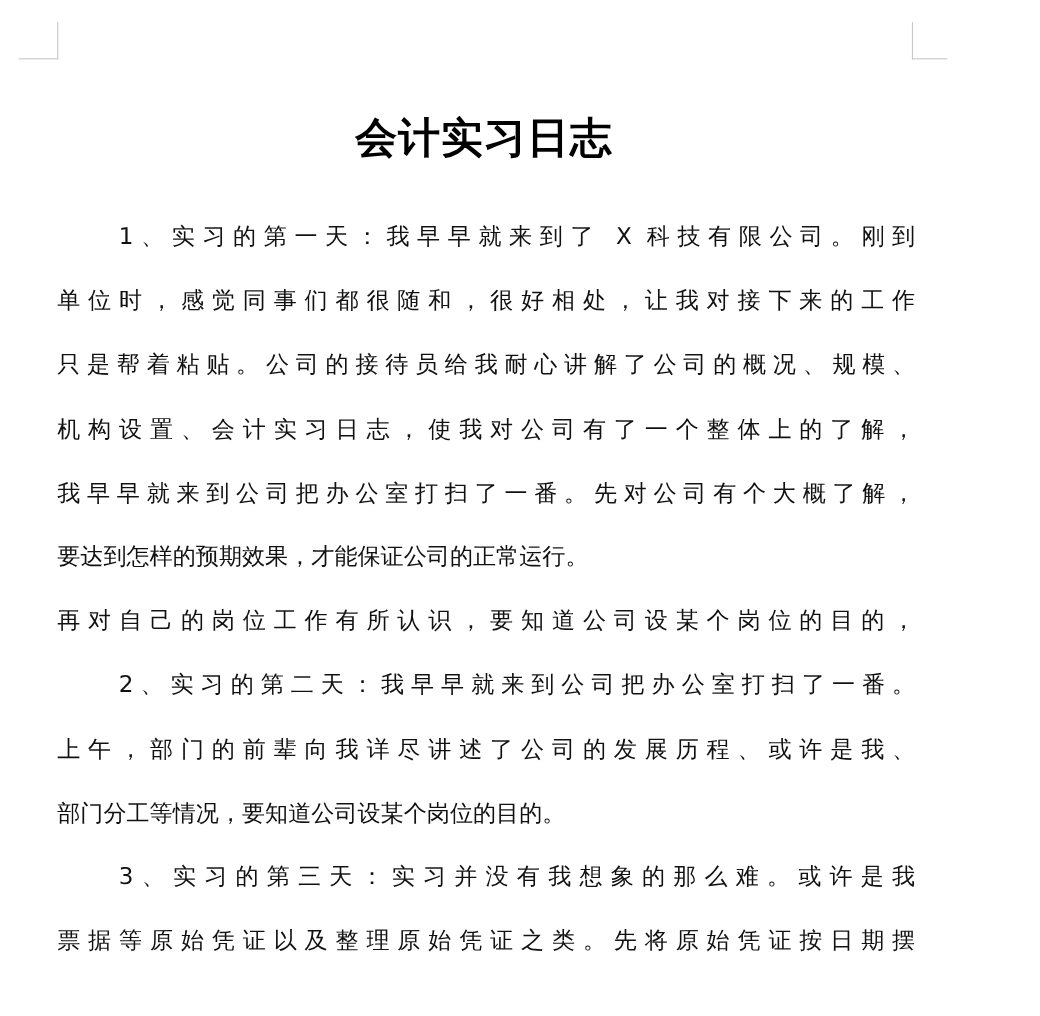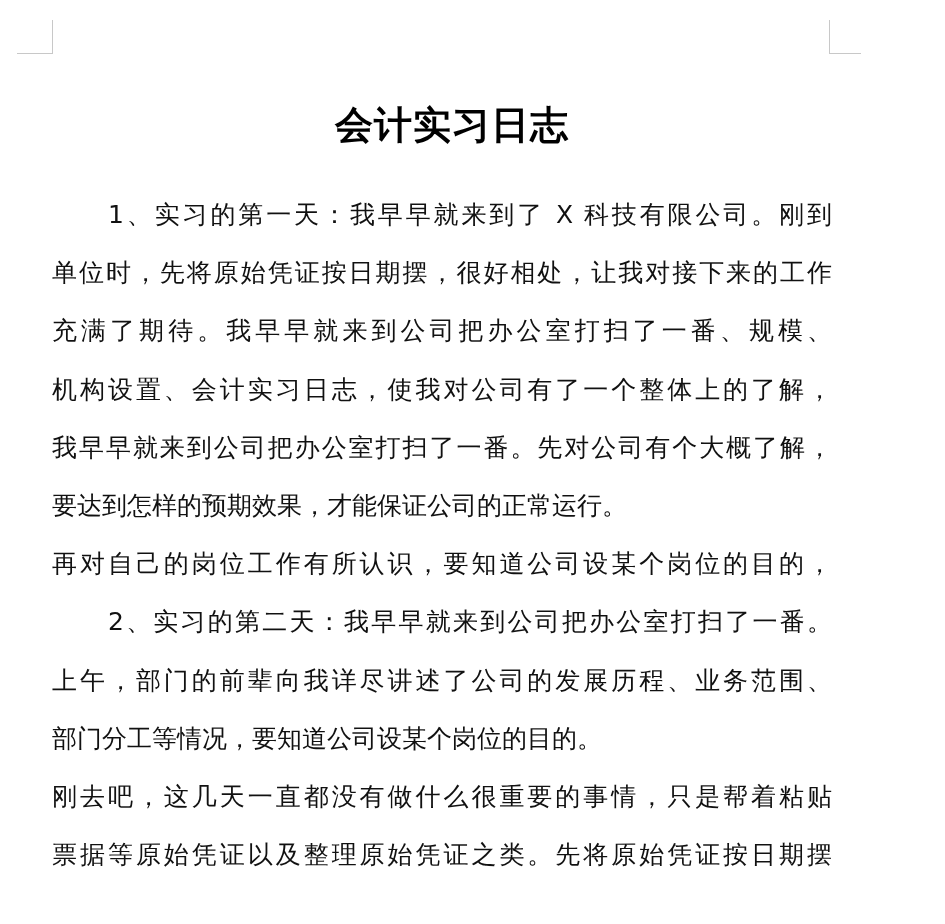--- a/index.html
+++ b/index.html
@@ -28,39 +28,39 @@
       position: absolute;
       background: #c8c8c8;
     }
     .corner-tl-v { left: 52px; top: 20px; width: 1px; height: 34px; }
     .corner-tl-h { left: 17px; top: 53px; width: 36px; height: 1px; }
     .corner-tr-v { left: 829px; top: 20px; width: 1px; height: 34px; }
     .corner-tr-h { left: 829px; top: 53px; width: 32px; height: 1px; }
 
     .title {
       position: absolute;
-      left: 12px;
+      left: 0;
       width: 880px;
       top: 74px;
       text-align: center;
       font-size: 38px;
       font-weight: bold;
       letter-spacing: 1px;
       color: #000000;
       line-height: 52px;
     }
     .content {
       position: absolute;
       left: 52px;
       top: 186px;
       width: 780px;
     }
     .para {
       margin: 0;
-      font-size: 25px;
+      font-size: 21px;
       line-height: 58.2px;
       text-align: justify;
       text-indent: 56px;
       color: #111111;
       word-break: break-all;
     }
     .line {
       display: block;
       white-space: nowrap;
       text-indent: 0;
@@ -77,30 +77,30 @@
   <div class="corner-v corner-tl-v"></div>
   <div class="corner-h corner-tl-h"></div>
   <div class="corner-v corner-tr-v"></div>
   <div class="corner-h corner-tr-h"></div>
 
   <h1 class="title">会计实习日志</h1>
 
   <div class="content">
     <div class="para">
       <span class="line first">1、实习的第一天：我早早就来到了 X 科技有限公司。刚到</span>
-      <span class="line">单位时，先将原始凭证按日期摆，很好相处，让我对接下来的工作</span>
-      <span class="line">充满了期待。我早早就来到公司把办公室打扫了一番、规模、</span>
+      <span class="line">单位时，感觉同事们都很随和，很好相处，让我对接下来的工作</span>
+      <span class="line">只是帮着粘贴。公司的接待员给我耐心讲解了公司的概况、规模、</span>
       <span class="line">机构设置、会计实习日志，使我对公司有了一个整体上的了解，</span>
       <span class="line">我早早就来到公司把办公室打扫了一番。先对公司有个大概了解，</span>
       <span class="line last">要达到怎样的预期效果，才能保证公司的正常运行。</span>
       <span class="line">再对自己的岗位工作有所认识，要知道公司设某个岗位的目的，</span>
     </div>
     <div class="para">
       <span class="line first">2、实习的第二天：我早早就来到公司把办公室打扫了一番。</span>
-      <span class="line">上午，部门的前辈向我详尽讲述了公司的发展历程、业务范围、</span>
+      <span class="line">上午，部门的前辈向我详尽讲述了公司的发展历程、或许是我、</span>
       <span class="line last">部门分工等情况，要知道公司设某个岗位的目的。</span>
     </div>
     <div class="para">
-      <span class="line">刚去吧，这几天一直都没有做什么很重要的事情，只是帮着粘贴</span>
+      <span class="line first">3、实习的第三天：实习并没有我想象的那么难。或许是我</span>
       <span class="line">票据等原始凭证以及整理原始凭证之类。先将原始凭证按日期摆</span>
     </div>
   </div>
 </div>
 
 </body></html>

